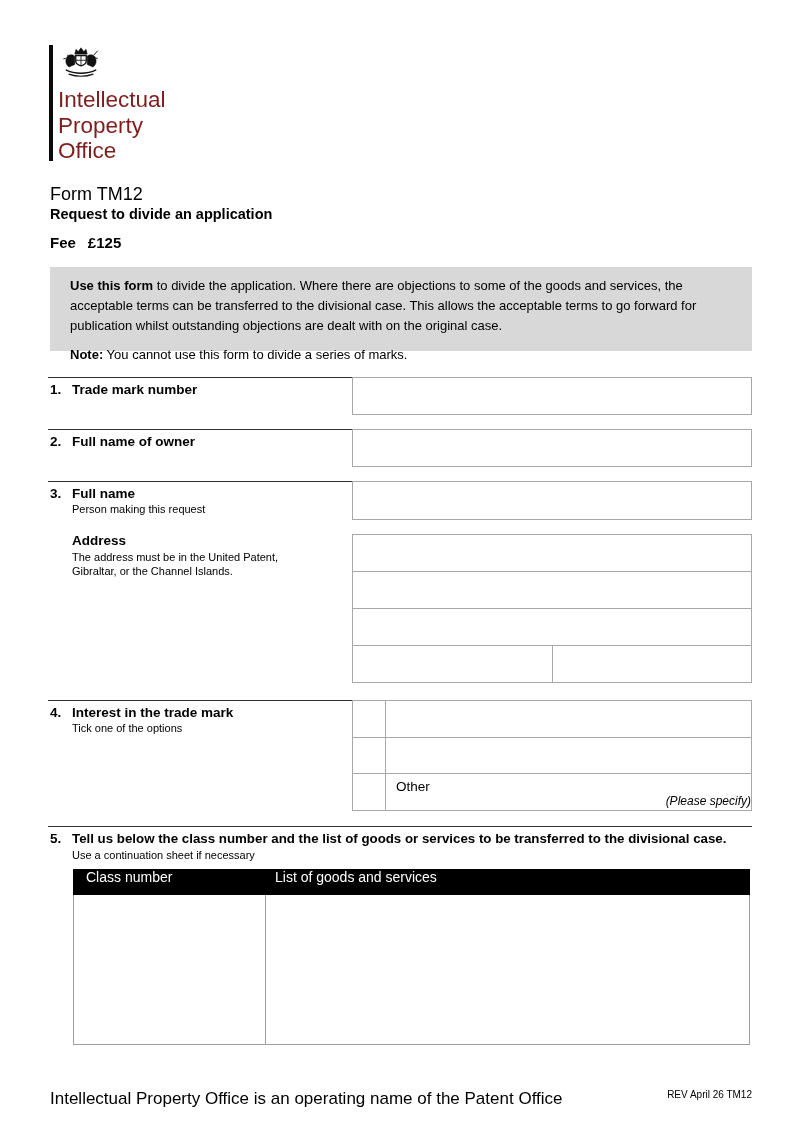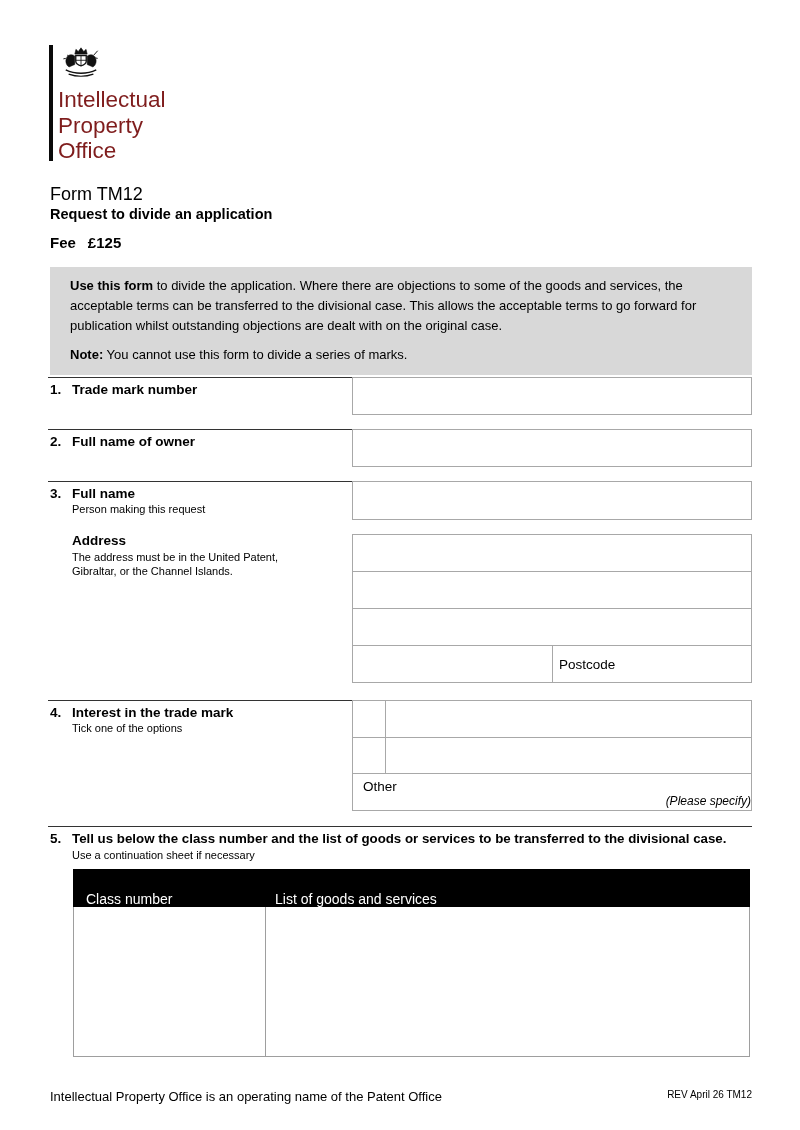--- a/index.html
+++ b/index.html
@@ -17,21 +17,21 @@
   .logo-text { position:absolute; left:58px; top:87px; font-size:22.5px; line-height:25.5px; color:#7f1d1d; font-weight:400; }
 
   
   .form-title    { position:absolute; left:50px; top:184px; font-size:18px;   font-weight:400; }
   .form-subtitle { position:absolute; left:50px; top:206px; font-size:14.5px; font-weight:700; }
   .fee-line      { position:absolute; left:50px; top:234px; font-size:15px;   font-weight:700; }
   .fee-line .amt { margin-left:12px; }
 
   
   .intro {
-    position:absolute; left:50px; top:267px; width:702px; height:108px;
+    position:absolute; left:50px; top:267px; width:702px; height:84px;
     background:#d8d8d8; padding:9px 42px 0 20px;
     font-size:13px; line-height:20px;
   }
   .intro p + p { margin-top:9px; }
 
   
   .rule { position:absolute; left:48px; width:704px; height:0; border-top:1.5px solid #333; }
   .sec-num   { position:absolute; left:50px; font-size:13.5px; font-weight:700; }
   .sec-label { position:absolute; left:72px; font-size:13.5px; font-weight:700; }
   .sec-sub   { position:absolute; left:72px; font-size:11px; }
@@ -45,37 +45,37 @@
   .addr-row { height:38px; background:#fff; border:1px solid #a8a8a8; margin-top:-1px; }
   .addr-row:first-child { margin-top:0; }
   .addr-row.split { display:flex; padding:0; }
   .addr-cell-l { width:200px; height:100%; border-right:1px solid #a8a8a8; }
   .addr-cell-r { flex:1; display:flex; align-items:center; padding-left:6px; font-size:13.5px; }
 
   
   .opt-group { position:absolute; left:352px; top:700px; width:400px; }
   .opt-row { display:flex; background:#fff; border:1px solid #a8a8a8; margin-top:-1px; min-height:37px; }
   .opt-row:first-child { margin-top:0; min-height:38px; }
-  .opt-row.tall { min-height:38px;flex-direction:column; }
+  .opt-row.tall { min-height:38px; }
   .opt-check { width:33px; border-right:1px solid #a8a8a8; }
   .opt-label { flex:1; display:flex; align-items:center; padding-left:10px; font-size:13.5px; }
   .opt-label.two-line { display:block; padding-top:5px; }
   .opt-spec { font-style:italic; font-size:12px;text-align:right; }
 
   
   .cls-table { position:absolute; left:73px; top:869px; width:677px; }
-  .cls-head { display:flex; align-items:flex-end; background:#000; color:#fff; height:38px; font-size:14px; }
+  .cls-head { display:flex; align-items:flex-start; background:#000; color:#fff; height:26px; font-size:14px; }
   .cls-head .h1 { width:193px; padding-left:13px; }
   .cls-head .h2 { flex:1; padding-left:9px; }
   .cls-body { display:flex; height:150px; background:#fff; border:1px solid #9e9e9e; border-top:none; }
   .cls-body .b1 { width:192px; border-right:1px solid #9e9e9e; }
   .cls-body .b2 { flex:1; }
 
   
-  .footer-left  { position:absolute; left:50px;  top:1089px; font-size:13px; }
+  .footer-left  { position:absolute; left:50px;  top:1089px; font-size:17px; }
   .footer-right { position:absolute; right:48px; top:1089px; font-size:10px; }
 </style>
 </head>
 <body>
 
 <div class="page">
 
   <div class="logo-bar"></div>
   <svg class="crest" viewBox="0 0 46 42" aria-hidden="true">
     <g fill="#111" stroke="#111">
@@ -126,23 +126,20 @@
   <div class="sec-label" style="top:533px">Address</div>
   <div class="sec-sub" style="top:551px">The address must be in the United Patent,</div>
   <div class="sec-sub" style="top:565px">Gibraltar, or the Channel Islands.</div>
 
   <div class="addr-group">
     <div class="addr-row"></div>
     <div class="addr-row"></div>
     <div class="addr-row"></div>
     <div class="addr-row split">
       <div class="addr-cell-l"></div>
-      <div class="addr-cell-r">
-        <span>Postcode</span>
-      </div>
     </div>
   </div>
 
   <div class="rule" style="top:700px"></div>
   <div class="sec-num" style="top:705px">4.</div>
   <div class="sec-label" style="top:705px">Interest in the trade mark</div>
   <div class="sec-sub" style="top:722px">Tick one of the options</div>
 
   <div class="opt-group">
     <div class="opt-row">

